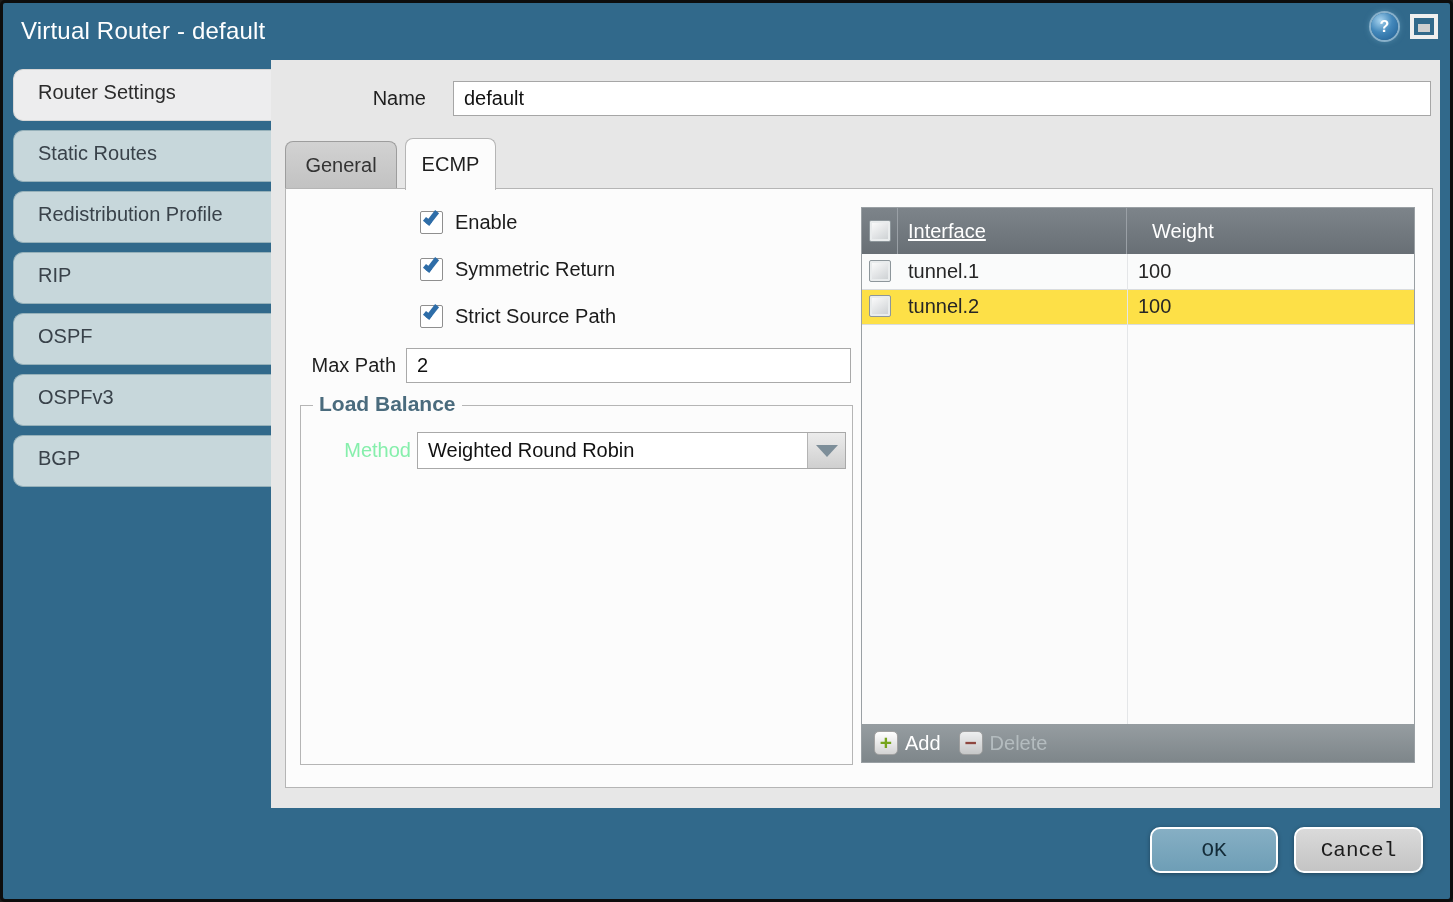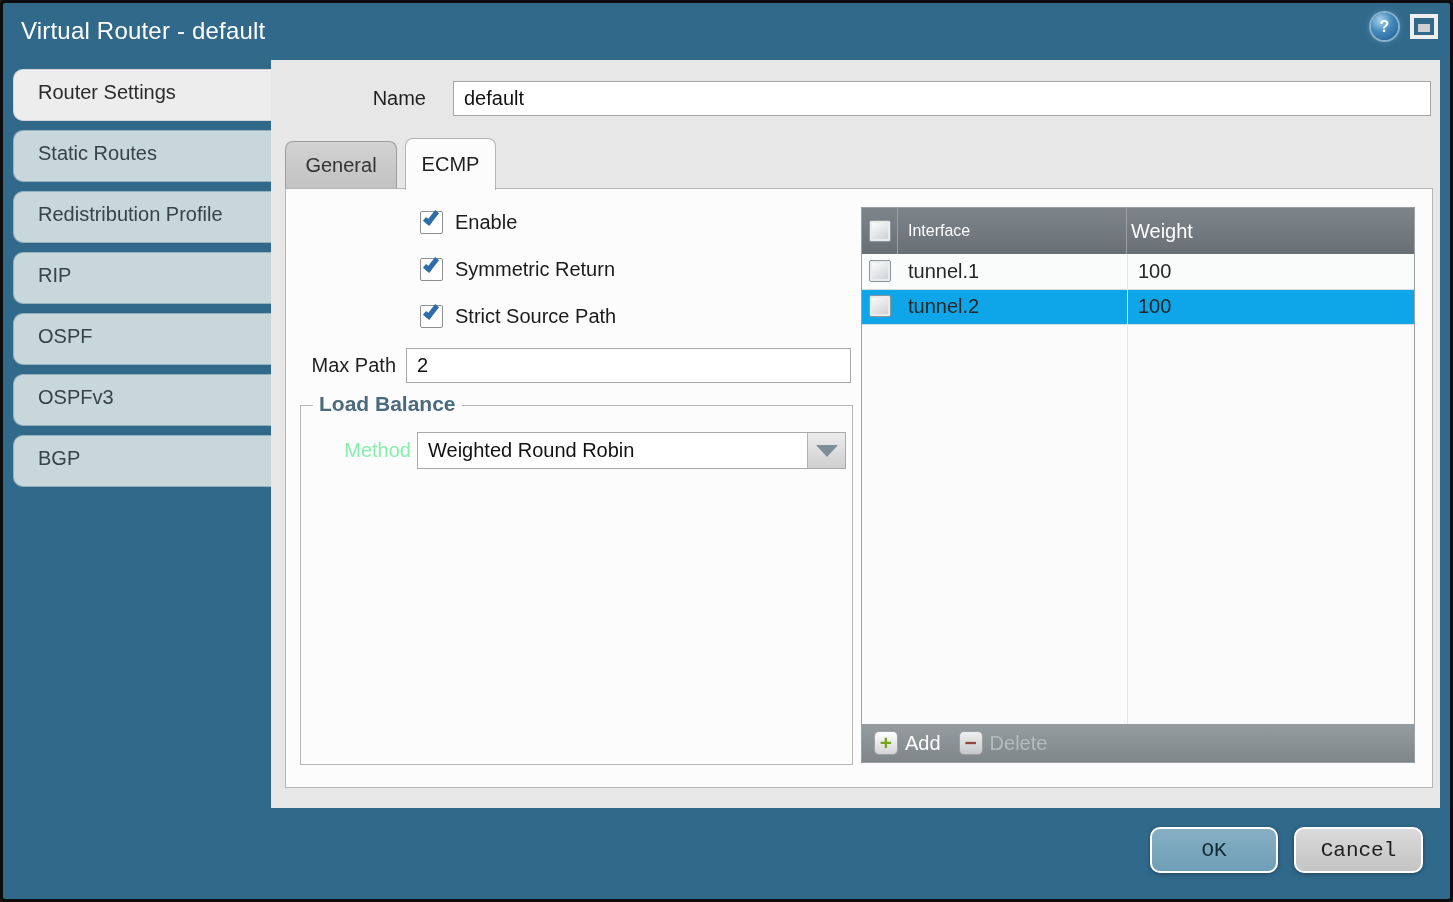--- a/index.html
+++ b/index.html
@@ -92,30 +92,30 @@
     display:flex; align-items:center; justify-content:center;
   }
   .arrow-down { width:0; height:0; border-left:11px solid transparent; border-right:11px solid transparent; border-top:12px solid #7d8e99; }
   
   .itable { position:absolute; left:858px; top:204px; width:554px; height:556px; border:1px solid #9aa0a4; background:#fbfbfb; z-index:3; }
   .t-header {
     position:absolute; left:0; top:0; width:100%; height:46px;
     background:linear-gradient(#7d848a,#686f75); color:#fff;
   }
   .t-hcb { position:absolute; left:0; top:0; width:36px; height:46px; border-right:1px solid #9aa0a6; display:flex; align-items:center; justify-content:center; }
-  .t-hcol-interface { position:absolute; left:36px; top:0; width:229px; height:46px; line-height:46px; padding-left:10px; font-size:16px; border-right:1px solid #9aa0a6; }
-  .t-hcol-weight { position:absolute; left:266px; top:0; width:288px; height:46px; line-height:46px; padding-left:3px; font-size:20px; }
+  .t-hcol-interface { position:absolute; left:36px; top:0; width:229px; height:46px; line-height:46px; padding-left:10px; font-size:20px; border-right:1px solid #9aa0a6;text-decoration:underline; }
+  .t-hcol-weight { position:absolute; left:266px; top:0; width:288px; height:46px; line-height:46px; padding-left:24px; font-size:20px; }
   .tcb {
     width:22px; height:22px; border:1px solid #8d969b; border-radius:2px;
     background:linear-gradient(145deg,#ffffff 0%,#c9cdd0 100%);
     box-shadow:inset 0 0 0 2px #e9eced; cursor:pointer;
   }
   .t-row { position:absolute; left:0; width:100%; height:35px; }
   .t-row.r0 { top:46px; background:#fafbfb; }
-  .t-row.r1 { top:81px; background:#0ea5e9; }
+  .t-row.r1 { top:81px; background:#fde047; }
   .t-row .rcb { position:absolute; left:7px; top:6px; }
   .t-cell-interface { position:absolute; left:46px; top:0; width:210px; line-height:35px; font-size:20px; color:#262626; }
   .t-cell-weight { position:absolute; left:276px; top:0; width:200px; line-height:35px; font-size:20px; color:#262626; }
   .t-rowsep { position:absolute; left:0; width:100%; height:1px; background:#d9dcde; }
   .t-colsep { position:absolute; top:46px; bottom:38px; left:265px; width:1px; background:#e4e6e8; }
   .t-toolbar {
     position:absolute; left:0; bottom:0; width:100%; height:38px;
     background:linear-gradient(#969da1,#7e868a); display:flex; align-items:center; gap:18px; padding-left:12px;
   }
   .tb-btn { display:flex; align-items:center; gap:7px; cursor:pointer; }

